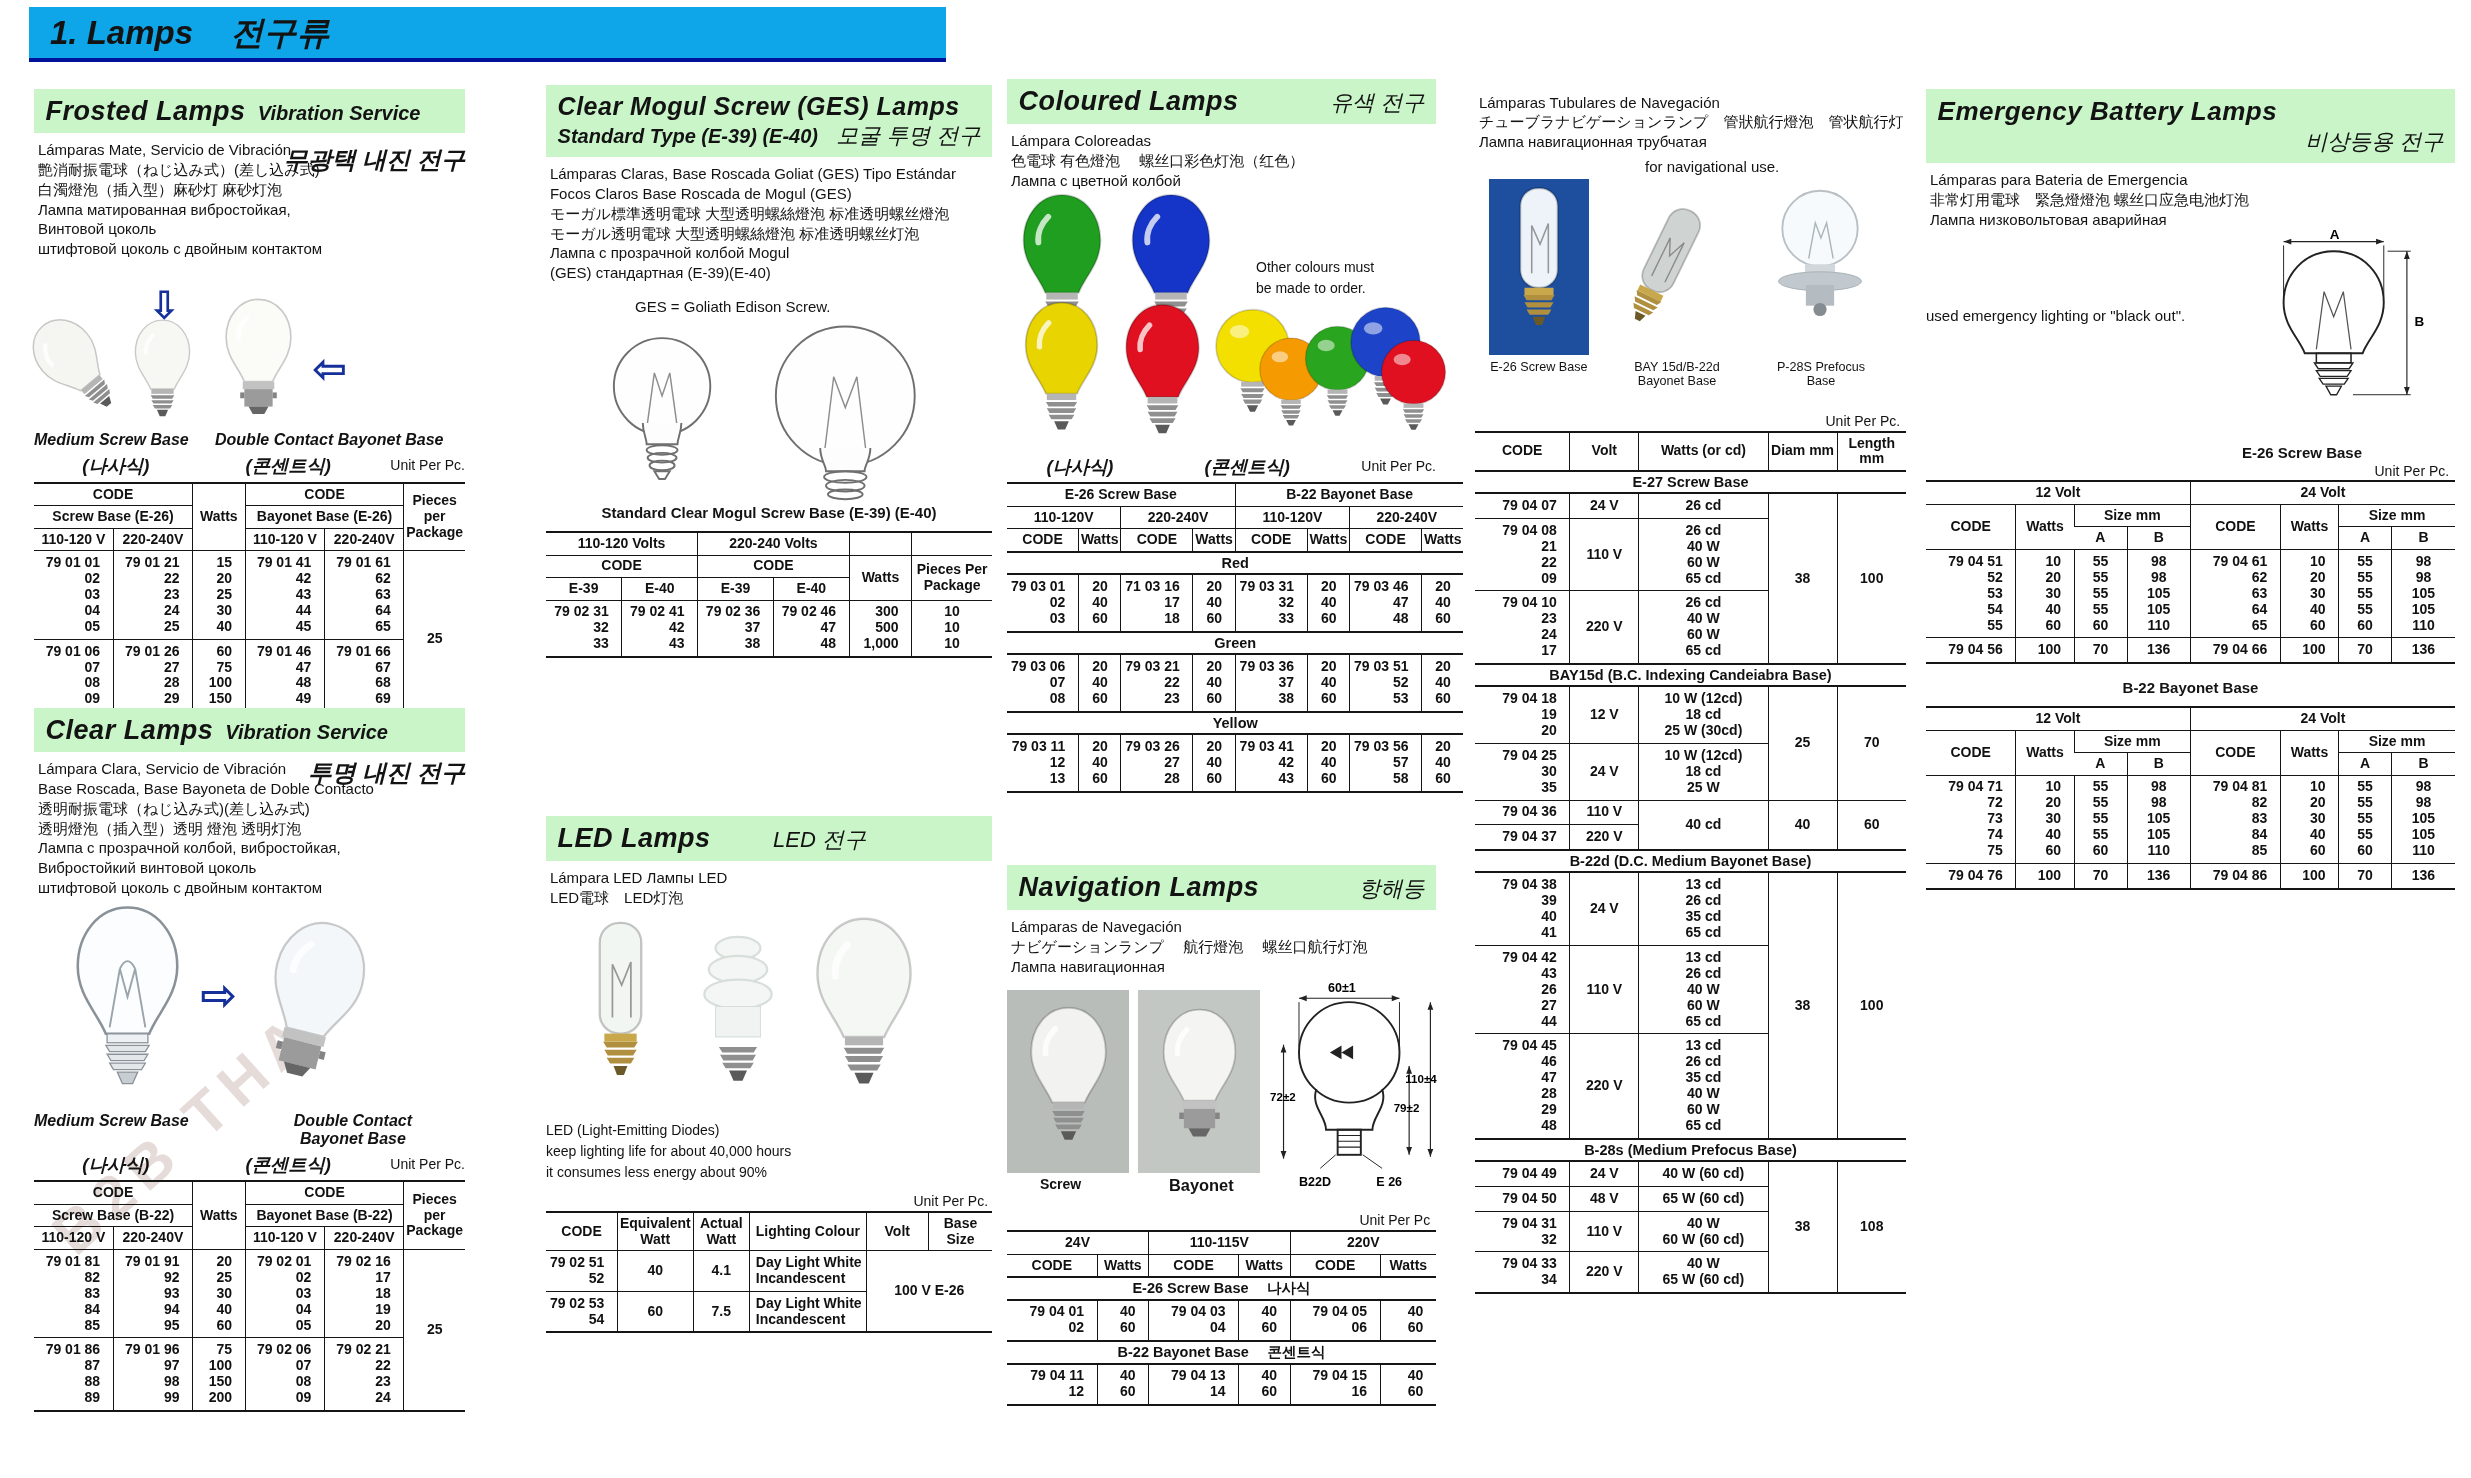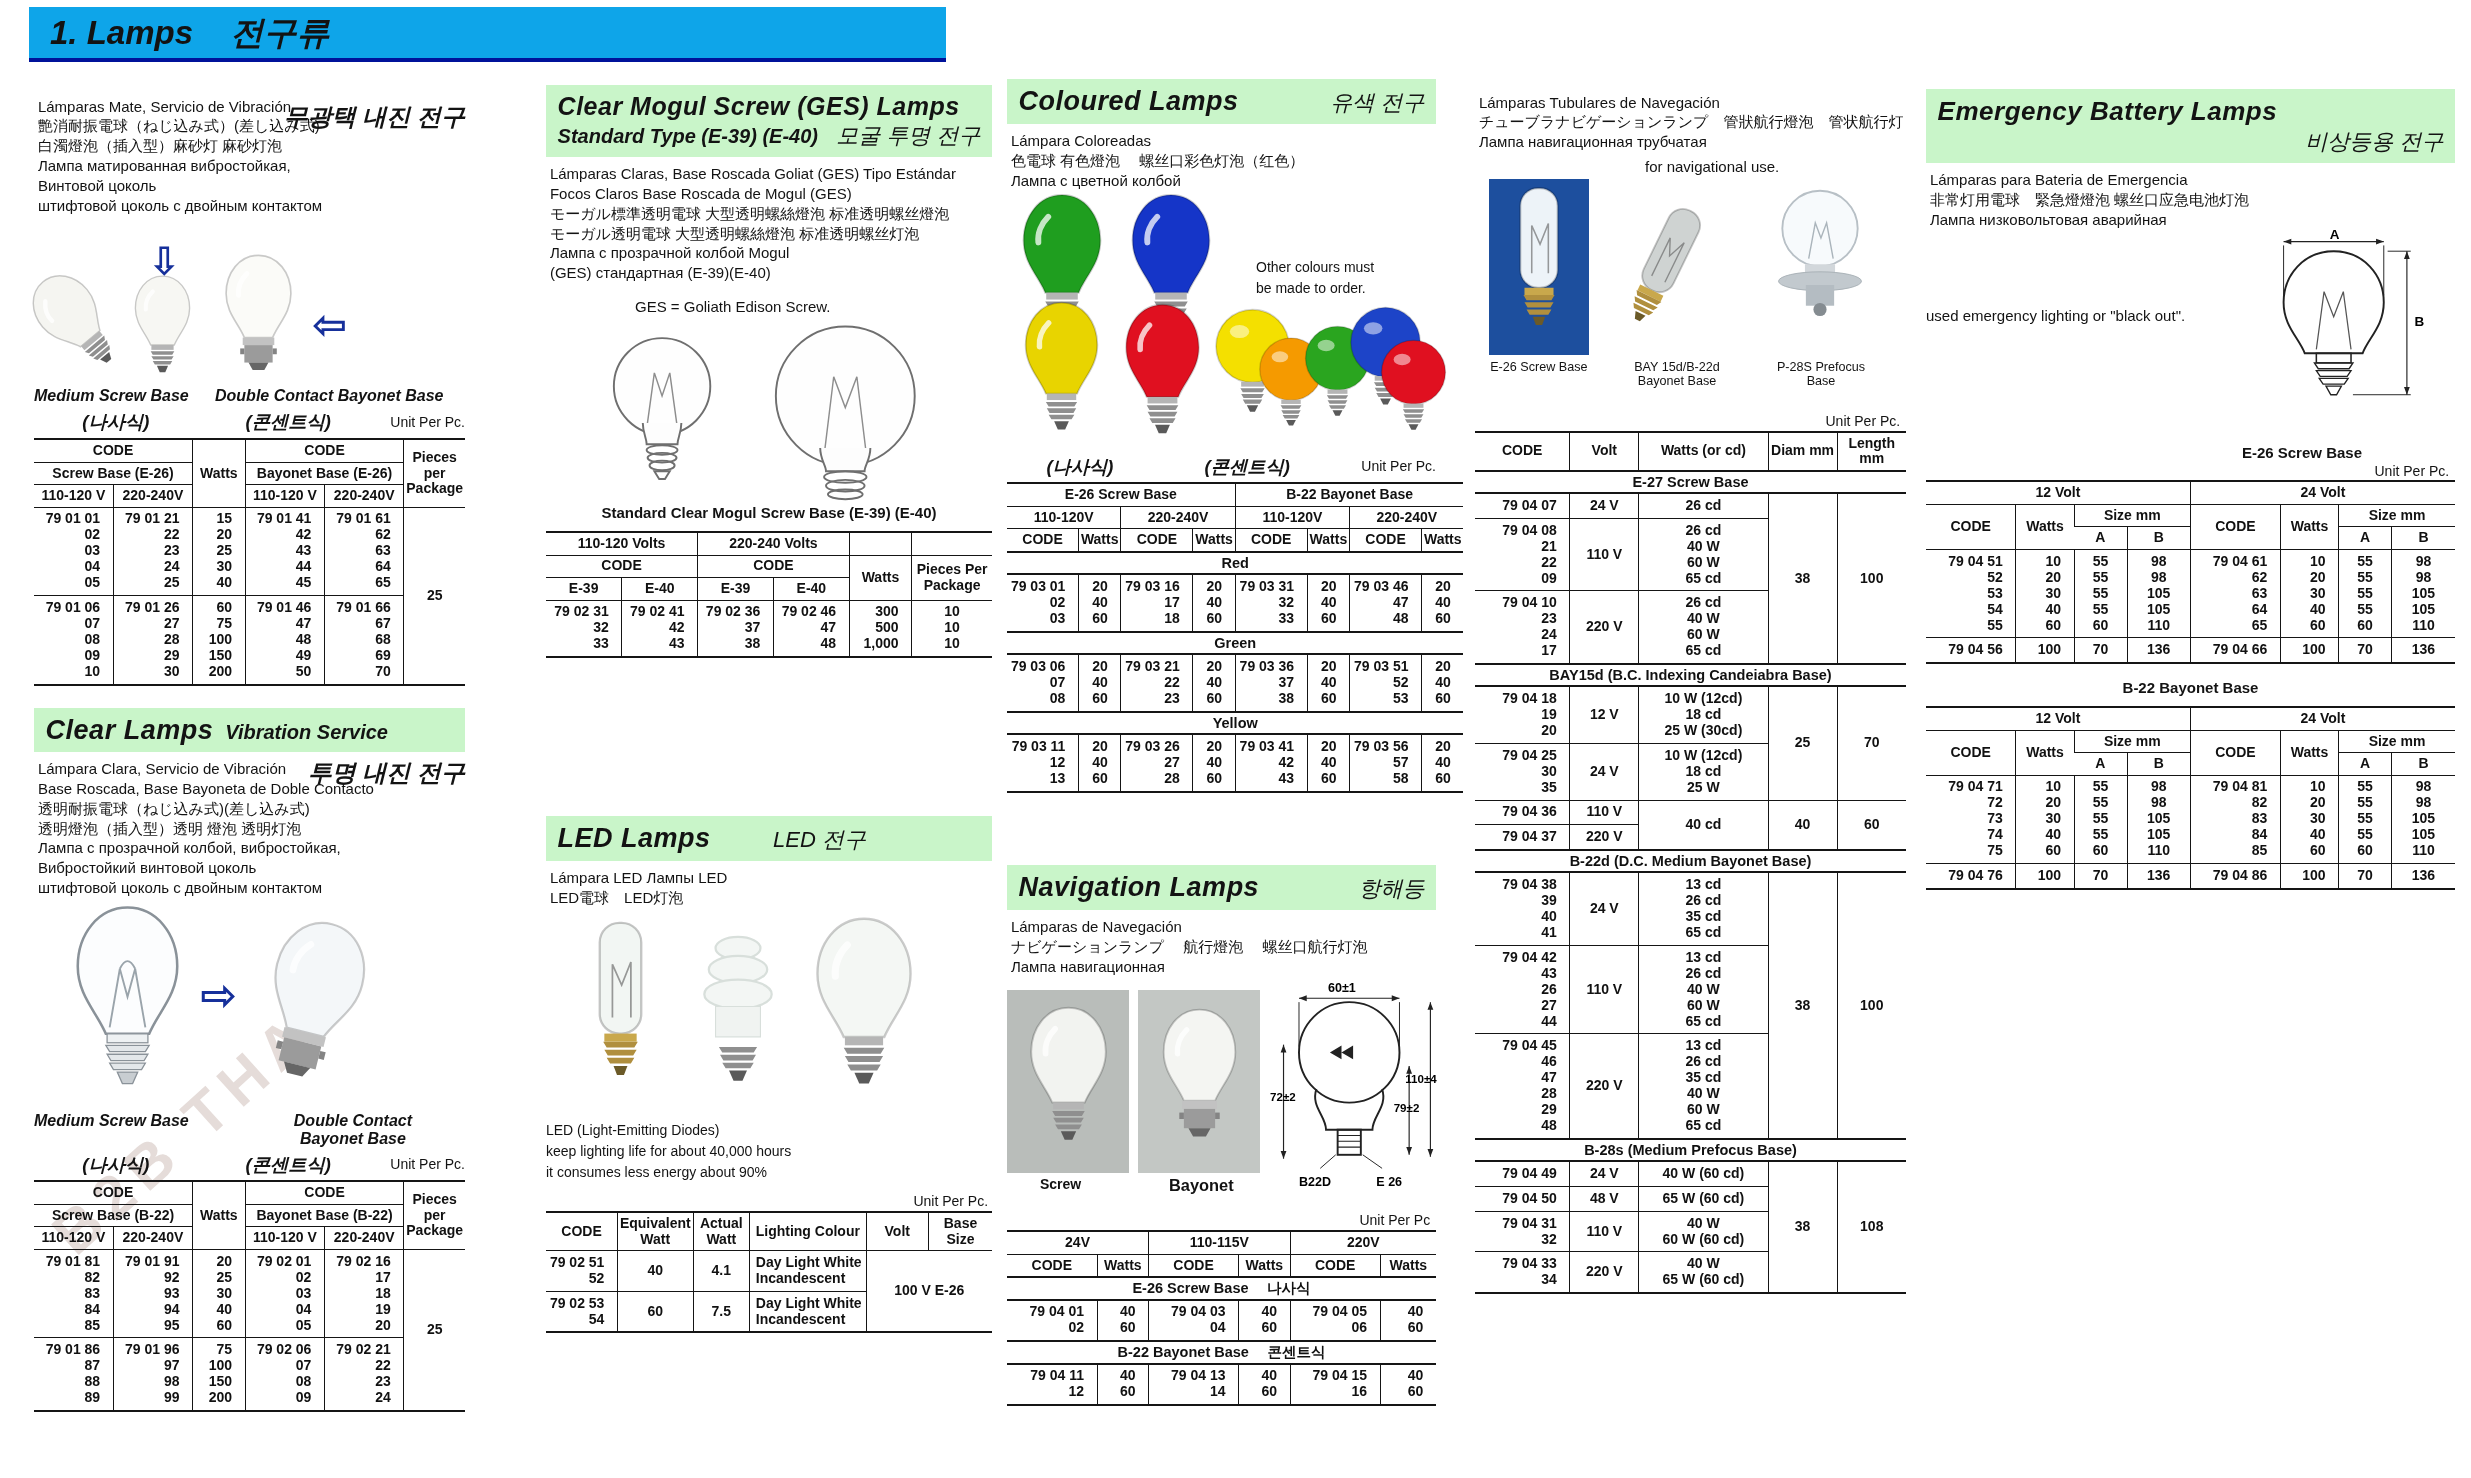--- a/index.html
+++ b/index.html
@@ -108,20 +108,24 @@
 </svg>
 
 <div id="band">
   <span class="bt">1.  Lamps</span>
   <span class="bt" style="margin-left:33px">전구류</span>
 </div>
 
 <div id="watermark">B2B THAI</div>
 
 <div class="sec" style="left:34px;top:89px;width:431px">
+  <div class="bar">
+    <span class="t1">Frosted Lamps</span>
+    <span class="t2" style="margin-left:7.7px">Vibration Service</span>
+  </div>
   <div class="desc">
     <div class="krfloat">무광택 내진 전구</div>
   <div>Lámparas Mate, Servicio de Vibración</div>
       <div>艶消耐振電球（ねじ込み式）(差し込み式)</div>
       <div>白濁燈泡（插入型）麻砂灯  麻砂灯泡</div>
       <div>Лампа матированная вибростойкая,</div>
       <div>Винтовой цоколь</div>
       <div>штифтовой цоколь с двойным контактом</div>
     </div>
   <div class="figrow" style="height:172px">
@@ -698,21 +702,21 @@
               <div>79 03 01</div>
               <div>02</div>
               <div>03</div>
             </td>
             <td class="r">
               <div>20</div>
               <div>40</div>
               <div>60</div>
             </td>
             <td class="r">
-              <div>79 03 16</div>
+              <div>71 03 16</div>
               <div>17</div>
               <div>18</div>
             </td>
             <td class="r">
               <div>20</div>
               <div>40</div>
               <div>60</div>
             </td>
             <td class="r">
               <div>79 03 31</div>

